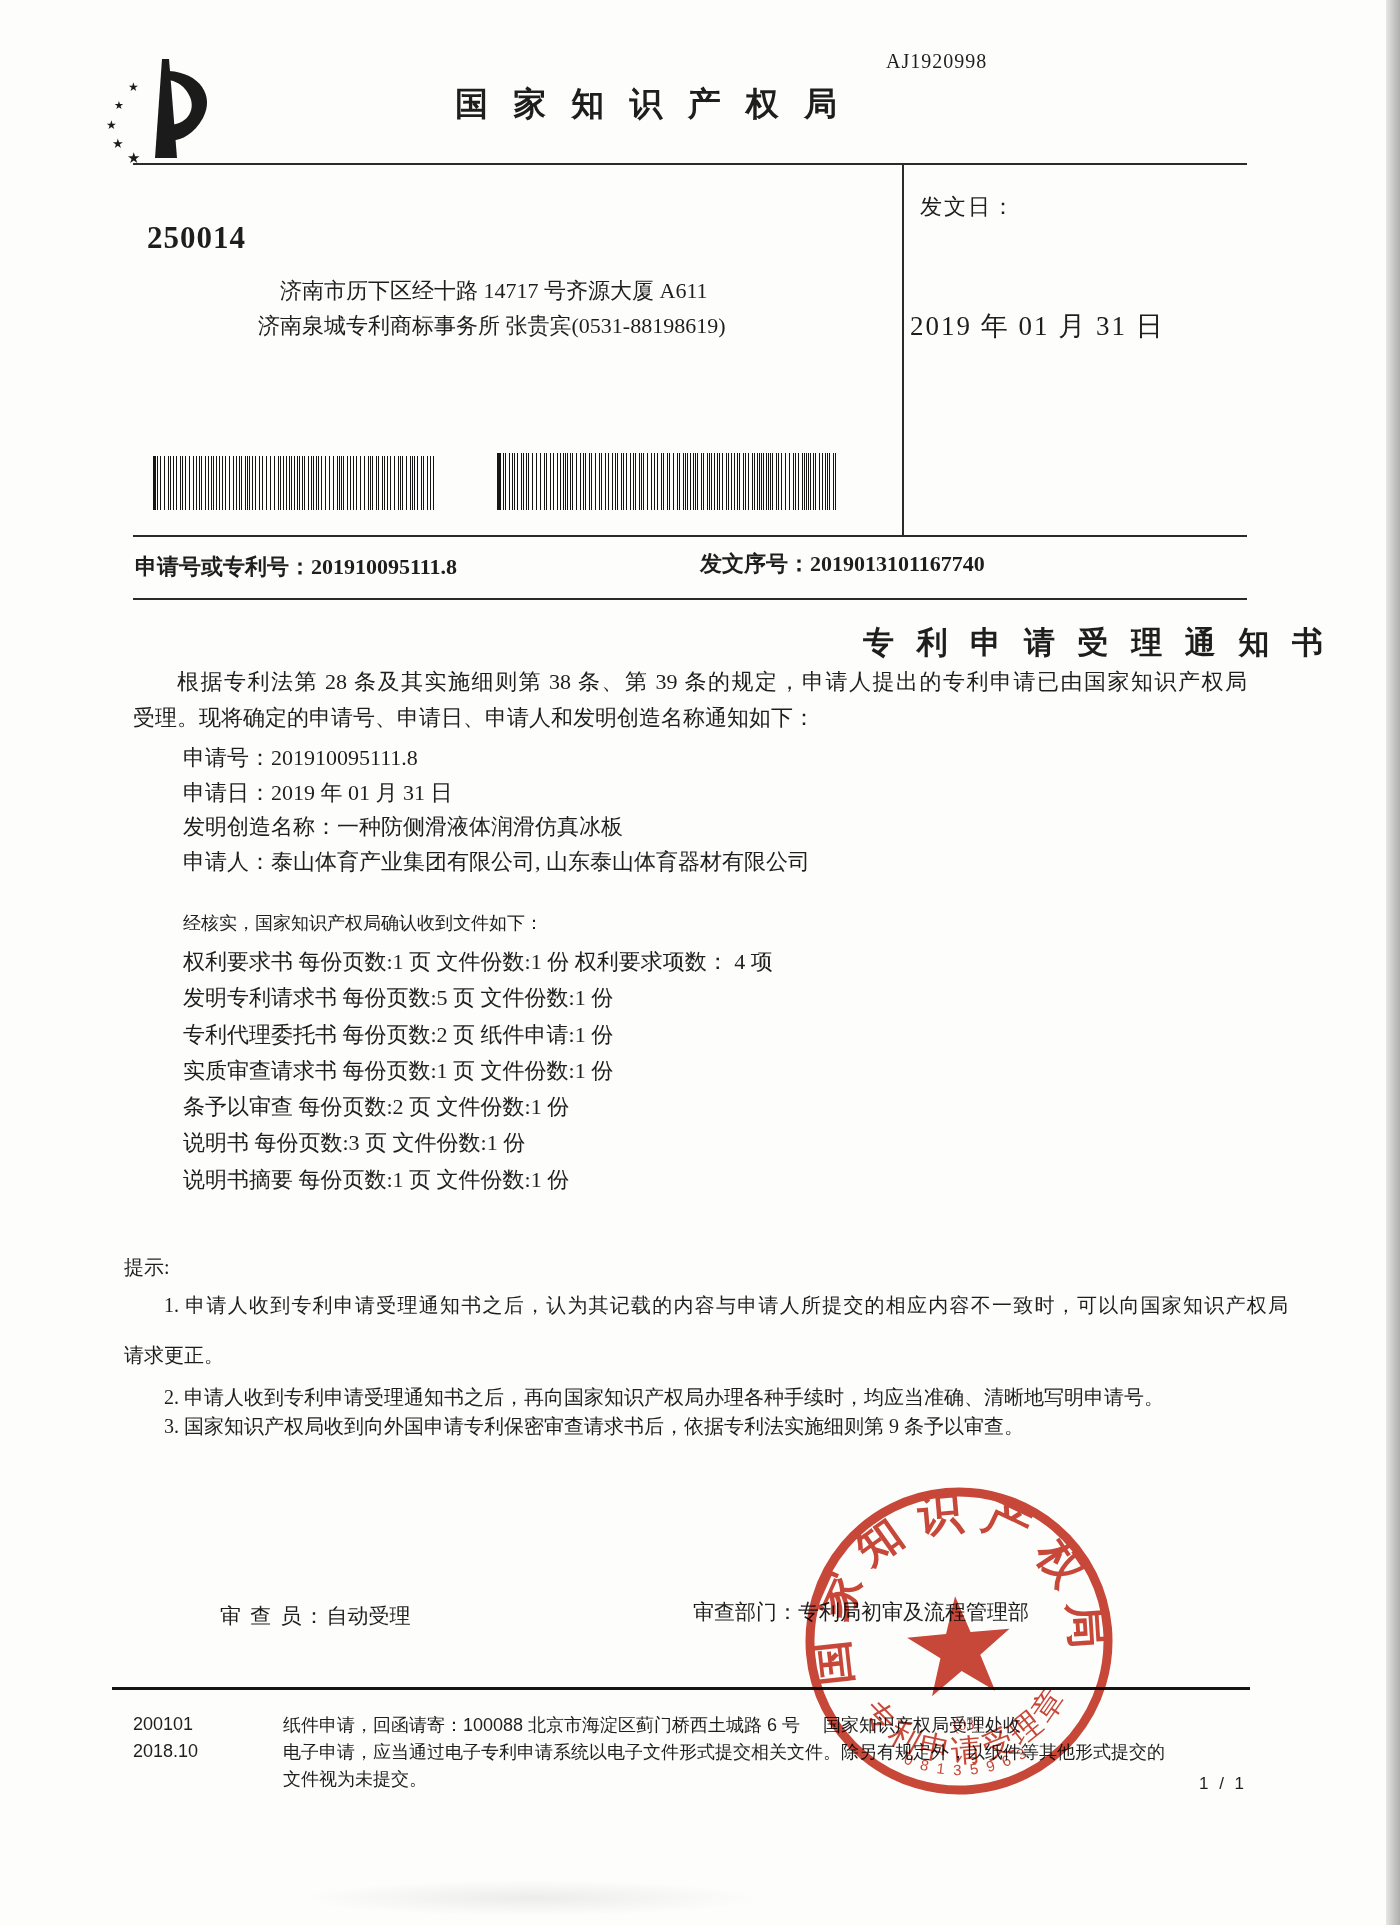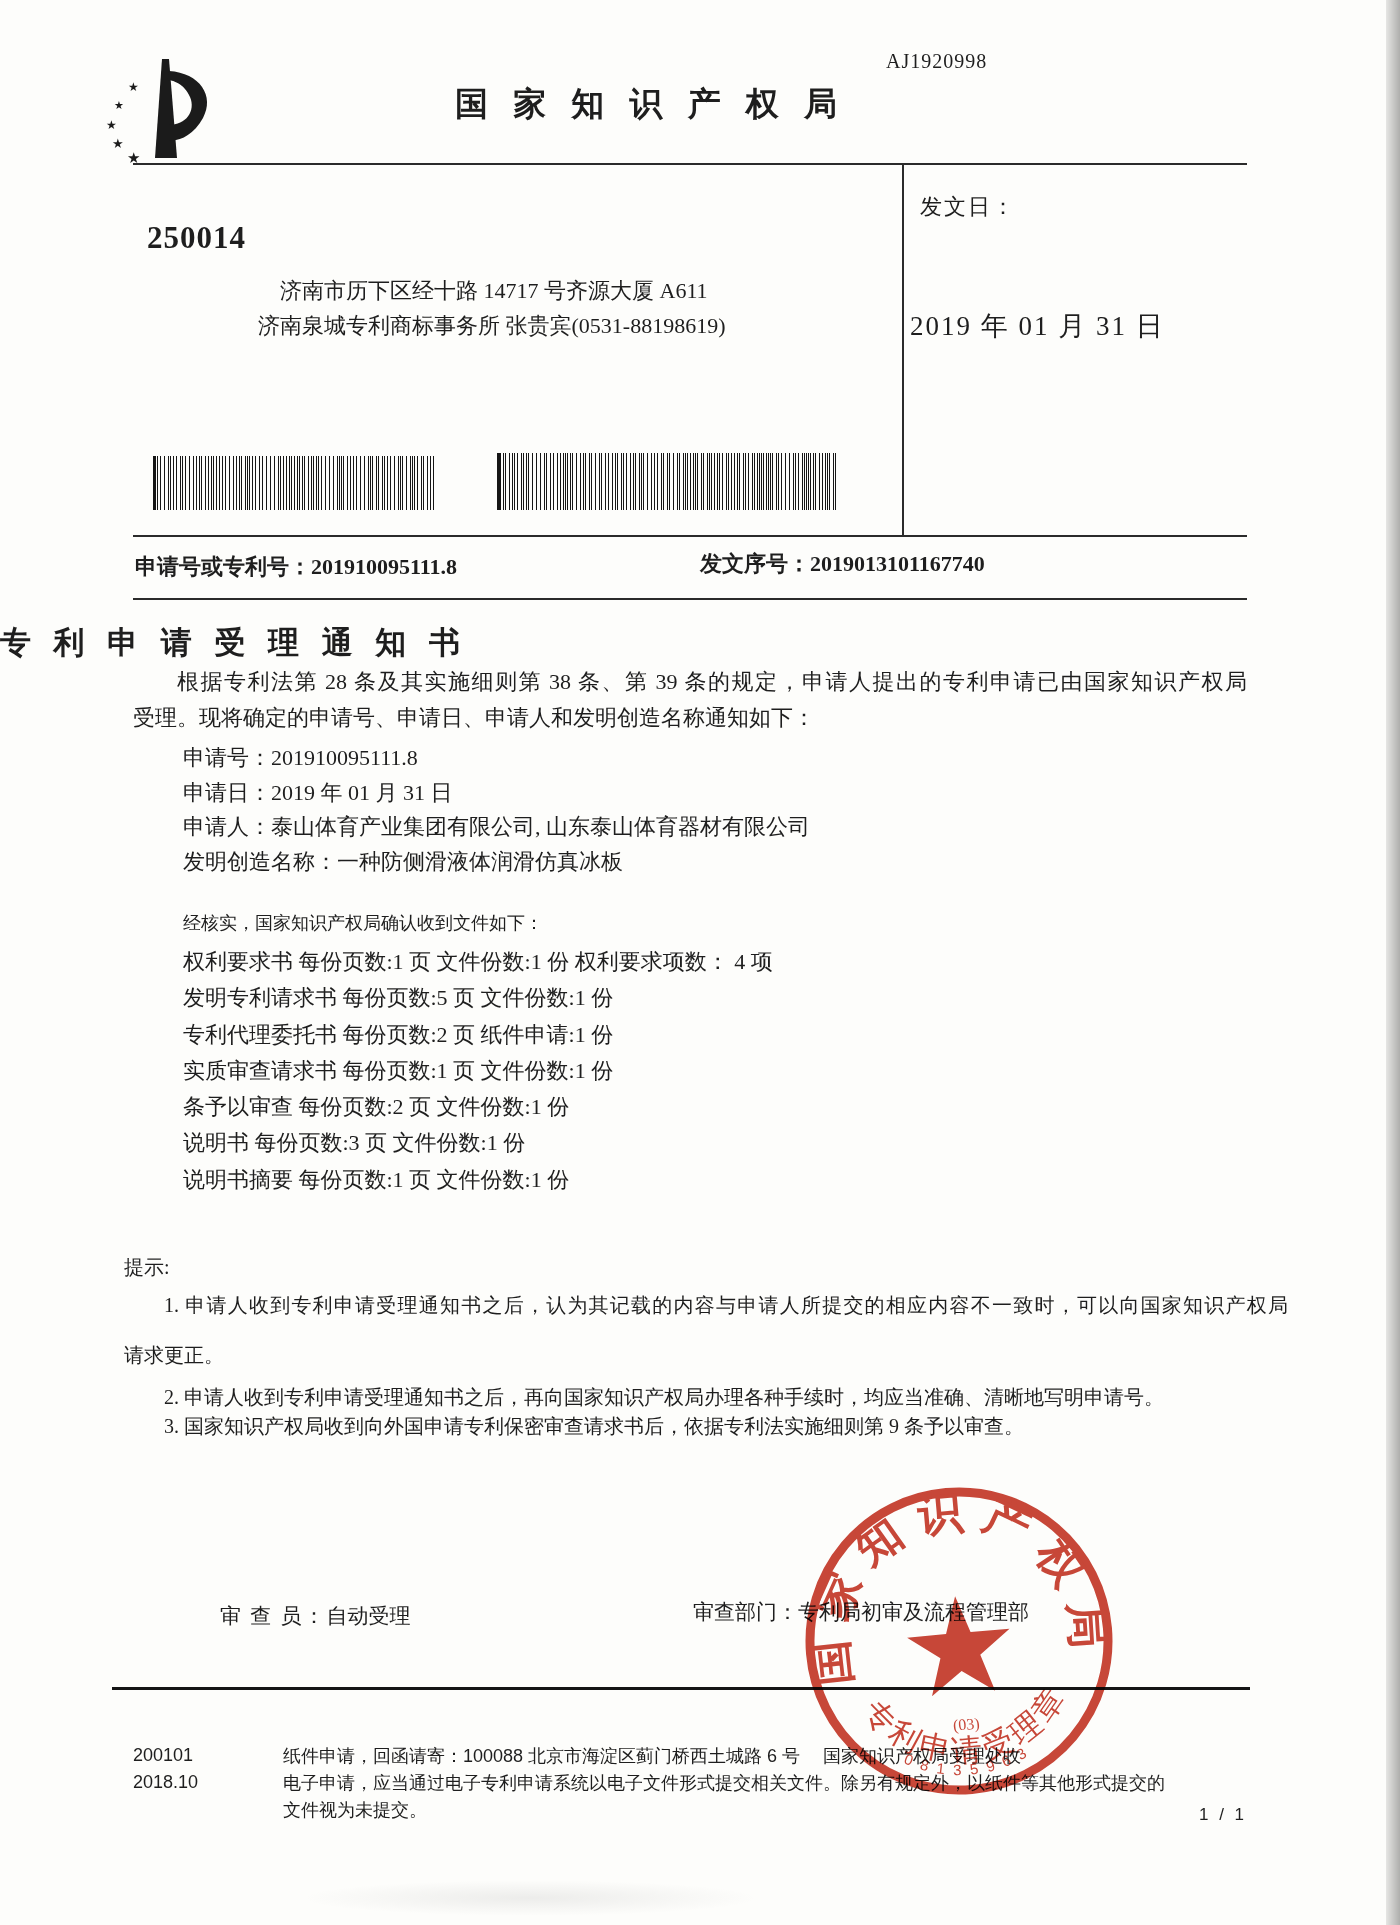--- a/index.html
+++ b/index.html
@@ -3,21 +3,21 @@
 <meta charset="utf-8">
 <style>
   html,body{margin:0;padding:0;background:#efefed;}
   .page{
     position:relative;width:1400px;height:1925px;margin:0 auto;
     background:#fdfdfb;overflow:hidden;
     font-family:"Liberation Serif","DejaVu Serif",serif;color:#1e1e1e;
   }
   .abs{position:absolute;}
   .hline{position:absolute;background:#2b2b2b;height:2px;}
-  .sans{font-family:"Liberation Sans","DejaVu Sans",sans-serif;margin-top:31px;}
+  .sans{font-family:"Liberation Sans","DejaVu Sans",sans-serif;}
 
   
   .ref-code{left:886px;top:50px;font-size:20px;letter-spacing:1px;}
   .office-title{left:0;top:82px;width:1300px;text-align:center;
     font-size:33px;font-weight:bold;letter-spacing:8px;
     font-family:"Liberation Sans","DejaVu Sans",sans-serif;}
   #rule-top{left:133px;top:163px;width:1114px;}
   #vline-datebox{left:902px;top:163px;width:2px;height:374px;background:#2b2b2b;position:absolute;}
   #rule-mid{left:133px;top:535px;width:1114px;}
   #rule-low{left:133px;top:598px;width:1114px;}
@@ -35,21 +35,21 @@
   .barcode{position:absolute;overflow:hidden;white-space:nowrap;}
   .barcode span{display:inline-block;height:100%;background:#161616;vertical-align:top;}
   #barcode-1{left:153px;top:456px;width:288px;height:54px;}
   #barcode-2{left:497px;top:453px;width:345px;height:57px;}
 
   
   .appno-row{left:135px;top:552px;font-size:22px;font-weight:bold;}
   .serial-row{left:700px;top:549px;font-size:22px;font-weight:bold;}
 
   
-  .notice-title{left:0;top:622px;width:1330px;text-align:left;
+  .notice-title{left:0;top:622px;width:1330px;text-align:right;
     font-size:31px;font-weight:bold;letter-spacing:7px;
     font-family:"Liberation Sans","DejaVu Sans",sans-serif;}
   .intro-1{left:133px;top:667px;width:1114px;font-size:22px;padding-left:0;
     text-indent:44px;}
   .stretch{text-align:justify;text-align-last:justify;}
   .intro-2{left:133px;top:703px;width:1114px;font-size:22px;}
   .fields{left:183px;top:741px;font-size:22px;line-height:34.5px;}
   .confirm-line{left:183px;top:911px;font-size:18px;}
   .doc-list{left:183px;top:944px;font-size:22px;line-height:36.3px;}
 
@@ -131,22 +131,22 @@
     <span>发文序号：</span><span>2019013101167740</span>
   </div>
 
   <div class="abs notice-title">专 利 申 请 受 理 通 知 书</div>
   <div class="abs intro-1 stretch">根据专利法第 28 条及其实施细则第 38 条、第 39 条的规定，申请人提出的专利申请已由国家知识产权局</div>
   <div class="abs intro-2">受理。现将确定的申请号、申请日、申请人和发明创造名称通知如下：</div>
 
   <div class="abs fields">
     <div><span>申请号：</span><span>201910095111.8</span></div>
     <div><span>申请日：</span><span>2019 年 01 月 31 日</span></div>
+    <div><span>发明创造名称：</span><span>一种防侧滑液体润滑仿真冰板</span></div>
     <div><span>申请人：</span><span>泰山体育产业集团有限公司, 山东泰山体育器材有限公司</span></div>
-    <div><span>发明创造名称：</span><span>一种防侧滑液体润滑仿真冰板</span></div>
   </div>
 
   <div class="abs confirm-line">经核实，国家知识产权局确认收到文件如下：</div>
 
   <div class="abs doc-list">
     <div>权利要求书 每份页数:1 页  文件份数:1 份  权利要求项数：  4 项</div>
     <div>发明专利请求书 每份页数:5 页  文件份数:1 份</div>
     <div>专利代理委托书 每份页数:2 页  纸件申请:1 份</div>
     <div>实质审查请求书 每份页数:1 页  文件份数:1 份</div>
     <div>条予以审查 每份页数:2 页  文件份数:1 份</div>

